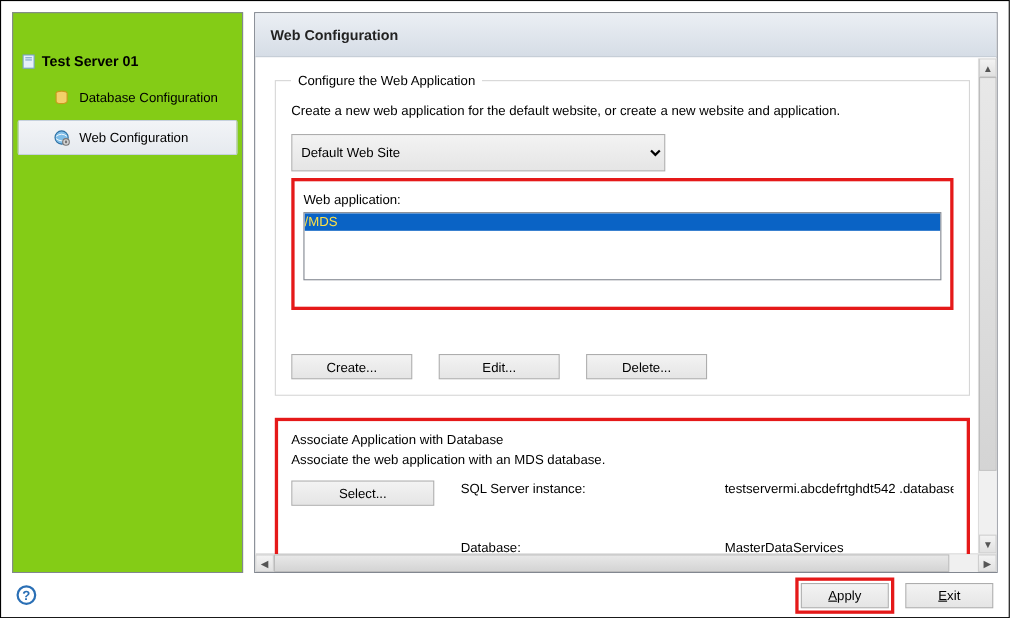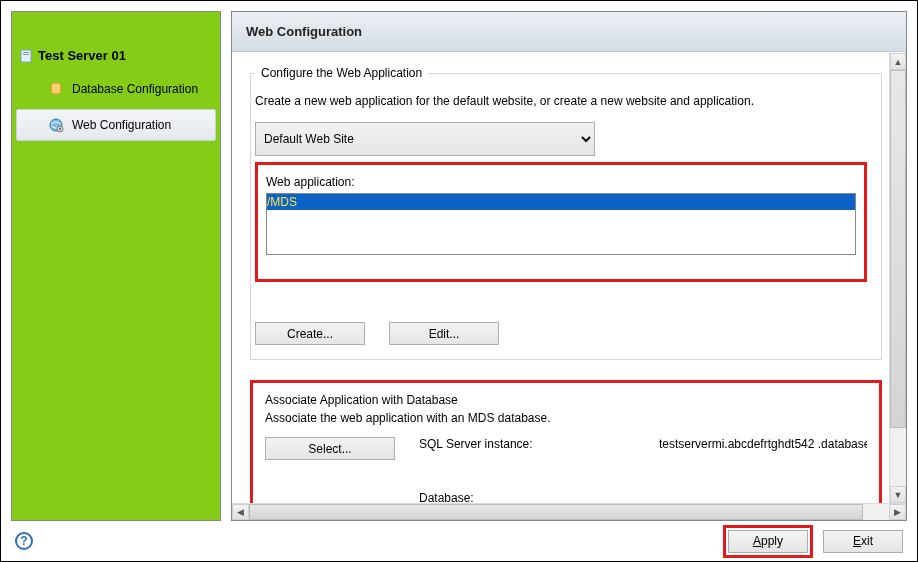--- a/index.html
+++ b/index.html
@@ -87,21 +87,21 @@
     color: #222;
   }
   .scroll-area {
     flex: 1;
     overflow: auto;
     padding: 14px 24px 14px 18px;
     position: relative;
   }
   fieldset.group {
     border: 1px solid #d6d6d6;
-    padding: 10px 14px 14px 4px;
+    padding: 10px 14px 14px 14px;
     margin: 0 0 20px 0;
     position: relative;
   }
   fieldset.group legend {
     padding: 0 6px;
     font-size: 12px;
     color: #000;
   }
   .desc {
     margin: 4px 0 14px 0;
@@ -304,33 +304,35 @@
           <div class="highlight-box">
             <div class="section-label"><span>W</span>eb application:</div>
             <div class="listbox">
               <div class="list-item">/MDS</div>
             </div>
           </div>
 
           <div class="btn-row">
             <button class="std">Create...</button>
             <button class="std">Edit...</button>
+            <button class="std">Delete...</button>
           </div>
         </fieldset>
 
         <div class="associate-box">
           <div class="associate-title">Associate Application with Database</div>
           <div class="associate-desc">Associate the web application with an MDS database.</div>
 
           <div class="assoc-row">
             <button class="std" style="width:130px">Select...</button>
             <div class="assoc-grid">
               <div>SQL Server instance:</div>
               <div>testservermi.abcdefrtghdt542 .database.windo</div>
               <div>Database:</div>
+              <div>MasterDataServices</div>
             </div>
           </div>
         </div>
 
       </div>
 
       <div class="vscroll">
         <div class="arrow">▲</div>
         <div class="track">
             <div class="thumb"></div>

